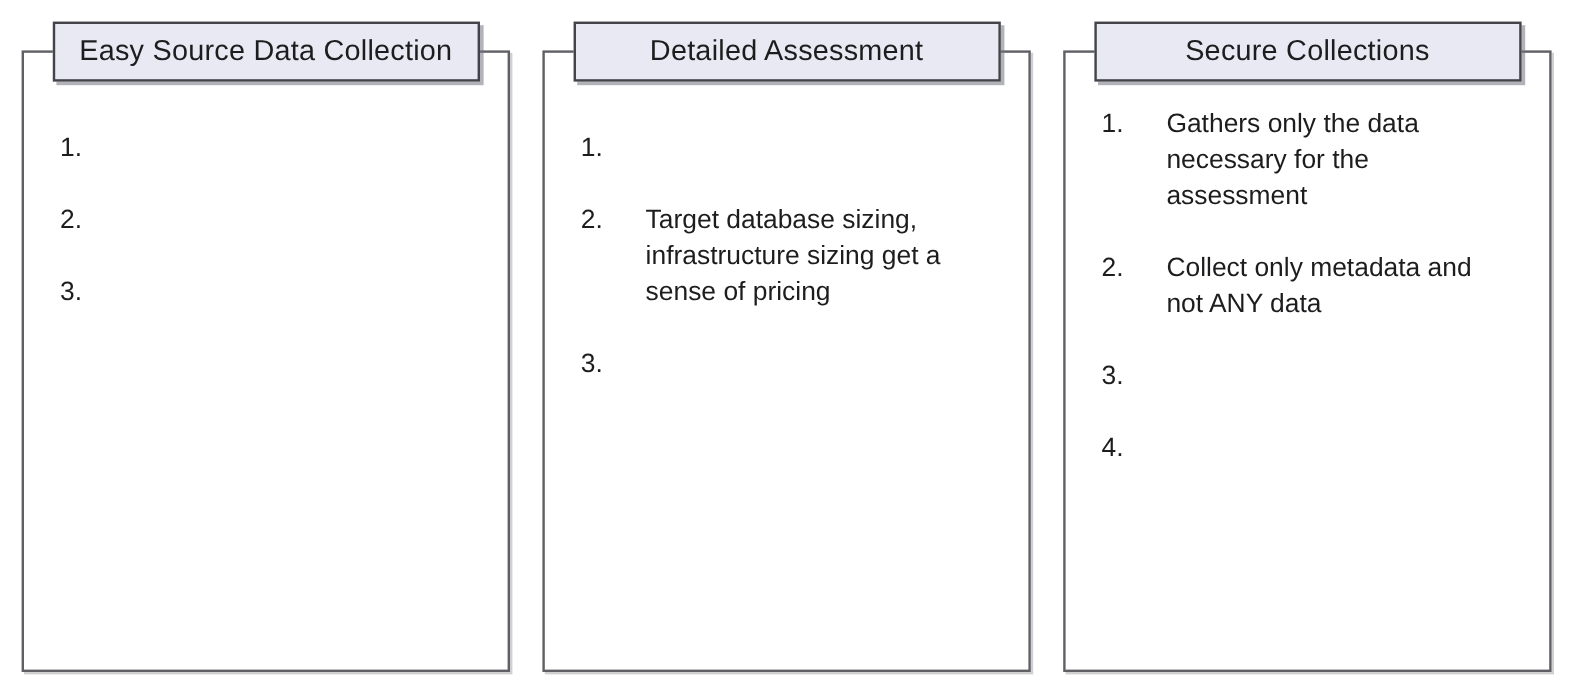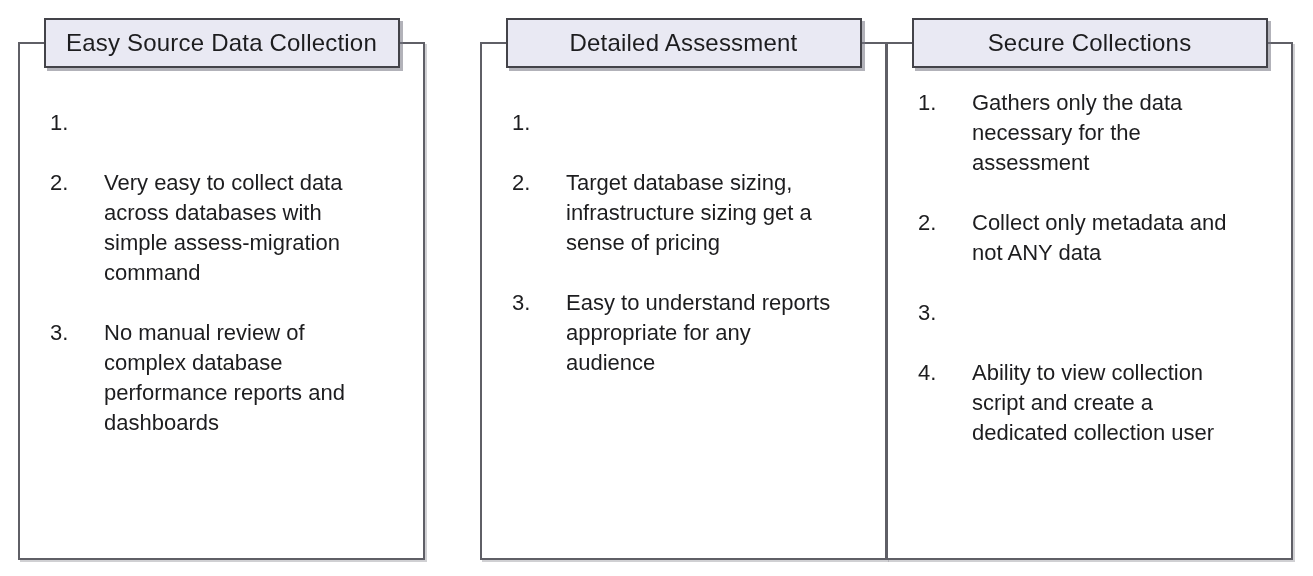--- a/index.html
+++ b/index.html
@@ -24,21 +24,21 @@
     position: absolute;
     top: 42px;
     width: 407px;
     height: 518px;
     box-sizing: border-box;
     background: #ffffff;
     border: 2px solid #5f5f66;
     box-shadow: 2px 2px 0 rgba(150,150,158,0.45);
   }
   .panel.p1 { left: 18px; }
-  .panel.p2 { left: 452px; margin-left: 28px; }
+  .panel.p2 { left: 452px; }
   .panel.p3 { left: 886px; }
   .tab {
     position: absolute;
     top: -26px;
     left: 50%;
     transform: translateX(-50%);
     width: 356px;
     height: 50px;
     box-sizing: border-box;
     background: #e9e9f3;
@@ -83,54 +83,43 @@
   <section class="panel p1">
     <div class="tab">
       <span>Easy Source Data Collection</span>
     </div>
     <ol class="items">
       <li class="item">
         <span class="num">1.</span>
       </li>
       <li class="item">
         <span class="num">2.</span>
-        <span class="txt">Very easy to collect data
-across databases with
-simple assess-migration
-command</span>
       </li>
       <li class="item">
         <span class="num">3.</span>
-        <span class="txt">No manual review of
-complex database
-performance reports and
-dashboards</span>
       </li>
     </ol>
   </section>
 
   <section class="panel p2">
     <div class="tab">
       <span>Detailed Assessment</span>
     </div>
     <ol class="items">
       <li class="item">
         <span class="num">1.</span>
       </li>
       <li class="item">
         <span class="num">2.</span>
         <span class="txt">Target database sizing,
 infrastructure sizing get a
 sense of pricing</span>
       </li>
       <li class="item">
         <span class="num">3.</span>
-        <span class="txt">Easy to understand reports
-appropriate for any
-audience</span>
       </li>
     </ol>
   </section>
 
   <section class="panel p3">
     <div class="tab">
       <span>Secure Collections</span>
     </div>
     <ol class="items">
       <li class="item">
@@ -142,20 +131,17 @@
       <li class="item">
         <span class="num">2.</span>
         <span class="txt">Collect only metadata and
 not ANY data</span>
       </li>
       <li class="item">
         <span class="num">3.</span>
       </li>
       <li class="item">
         <span class="num">4.</span>
-        <span class="txt">Ability to view collection
-script and create a
-dedicated collection user</span>
       </li>
     </ol>
   </section>
 
 </div>
 
 </body></html>

